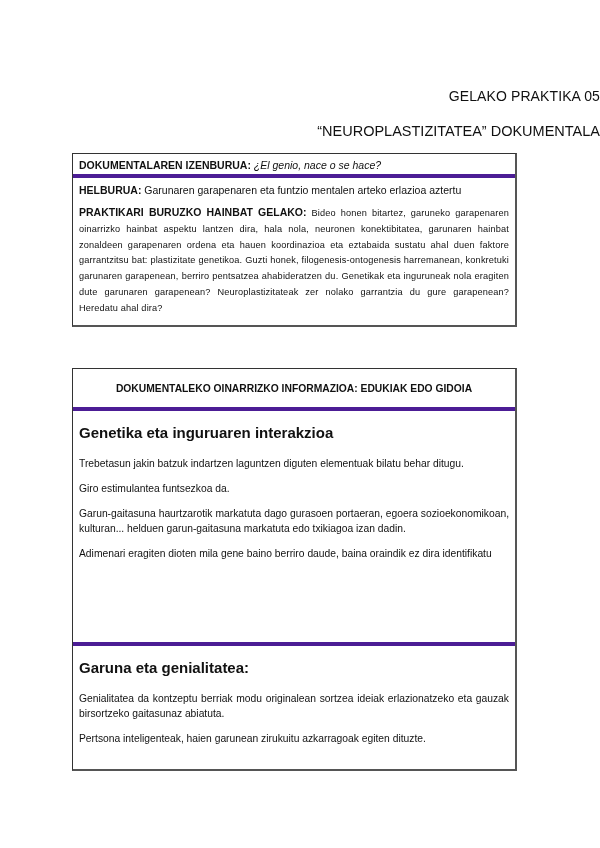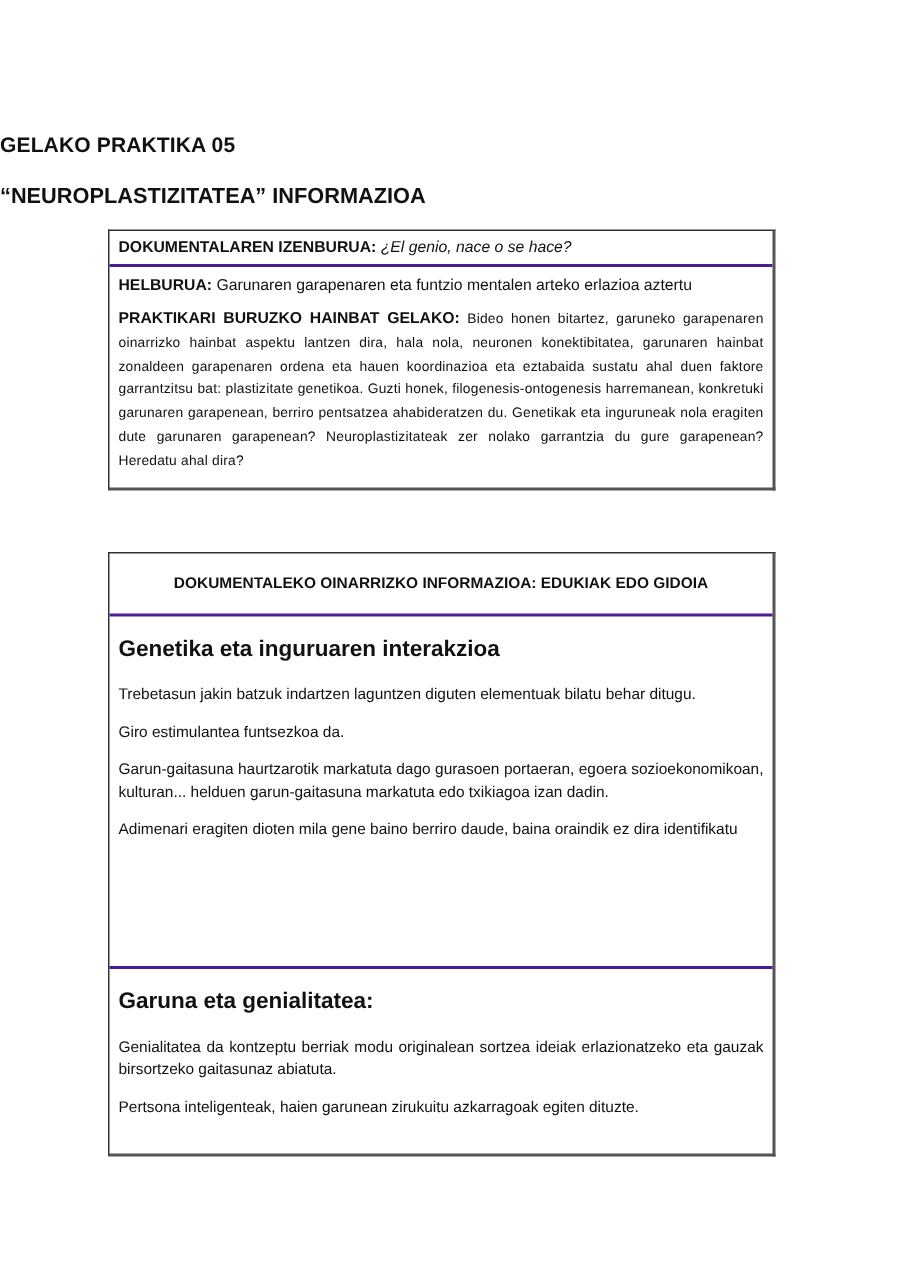--- a/index.html
+++ b/index.html
@@ -1,30 +1,30 @@
 <!DOCTYPE html>
 <html><head>
   <meta charset="utf-8">
   <style>
     html, body { margin: 0; padding: 0; background: #ffffff; }
     body { width: 600px; height: 848px; position: relative; overflow: hidden; color: #111; }
     .title {
-      position: absolute; left: 0; width: 600px; text-align: left;
-      font-family: "Liberation Sans", sans-serif; font-weight: bold; color: #111;
+      position: absolute; left: 0; width: 600px; text-align: right;
+      font-family: "Liberation Sans", sans-serif; font-weight: normal; color: #111;
     }
     .t1 { top: 88px; font-size: 14px; letter-spacing: 0.1px; }
     .t2 { top: 123px; font-size: 14.5px; }
     .box {
       position: absolute; left: 72px; width: 445px;
       border: 1px solid #333; border-right: 2px solid #555; border-bottom: 2px solid #555;
       box-sizing: border-box;
     }
     .box1 { top: 153px; height: 174px; }
     .box2 { top: 368px; height: 403px; }
-    .cell { border-bottom: 2px solid #4c1d95; box-sizing: border-box; }
+    .cell { border-bottom: 4px solid #4c1d95; box-sizing: border-box; }
     .cell:last-child { border-bottom: none; }
     .sans { font-family: "Liberation Sans", sans-serif; }
     .c1 { height: 24px; padding: 5px 6px 0 6px; font-size: 10.5px; }
     .c1 b { font-weight: bold; }
     .c1 i { font-style: italic; }
     .c2 { padding: 6px 6px 0 6px; font-size: 10.5px; }
     .helb { margin: 0 0 9px 0; }
     .prak { margin: 0; text-align: justify; line-height: 15.8px; font-size: 9.2px; letter-spacing: 0.15px; }
     .prak b { font-size: 10.5px; letter-spacing: 0; }
     .hdr { height: 42px; display: flex; align-items: center; justify-content: center; font-size: 10.3px; font-weight: bold; }
@@ -33,21 +33,21 @@
     .sec-title { font-family: "Liberation Sans", sans-serif; font-weight: bold; font-size: 15px; margin: 0 0 15px 0; }
     .para {
       font-family: "Liberation Sans", sans-serif; font-size: 10.3px; line-height: 15px;
       text-align: justify; margin: 0 0 10px 0; color: #111;
     }
   </style>
 </head>
 <body>
 
 <div class="title t1">GELAKO PRAKTIKA 05</div>
-<div class="title t2">“NEUROPLASTIZITATEA” INFORMAZIOA</div>
+<div class="title t2">“NEUROPLASTIZITATEA” DOKUMENTALA</div>
 
 <div class="box box1">
   <div class="cell c1 sans">
     <b>DOKUMENTALAREN IZENBURUA:</b>
     <i>¿El genio, nace o se hace?</i>
   </div>
   <div class="cell c2 sans">
     <p class="helb">
       <b>HELBURUA:</b>
       <span>Garunaren garapenaren eta funtzio mentalen arteko erlazioa aztertu</span>

